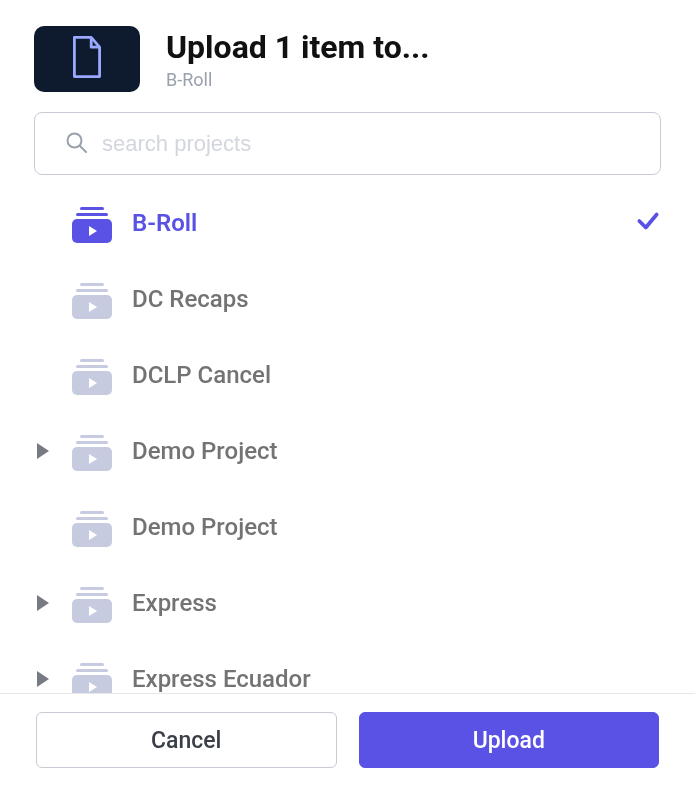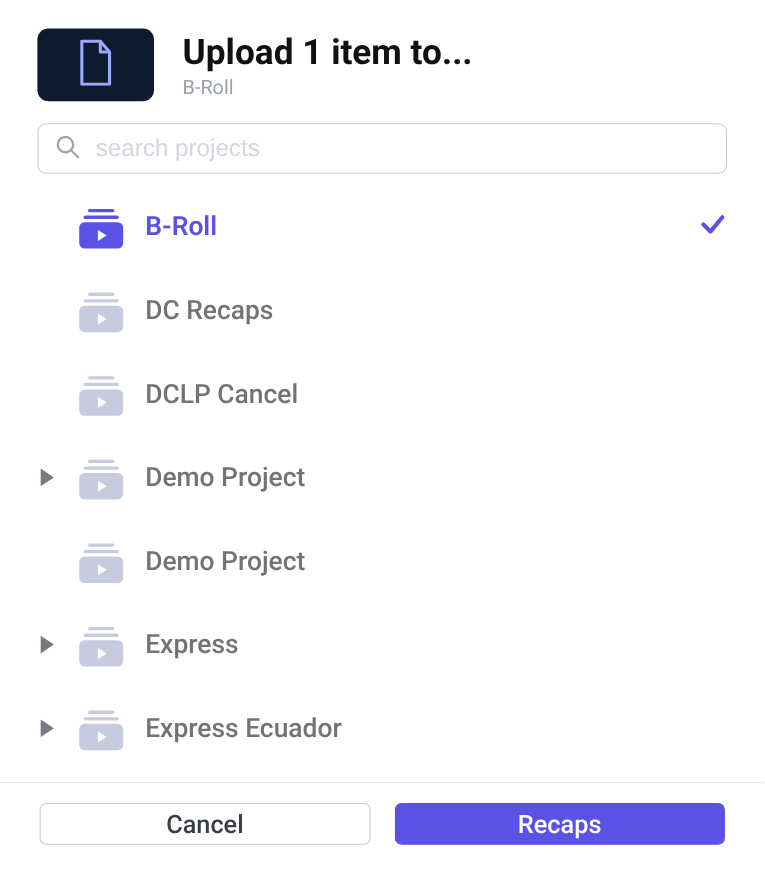--- a/index.html
+++ b/index.html
@@ -45,22 +45,22 @@
 
   
   .search-wrap {
     padding: 0 34px;
   }
   .search {
     display: flex;
     align-items: center;
     border: 1px solid #c7cbd3;
     border-radius: 8px;
-    height: 46px;
-    padding: 0 14px;
+    height: 63px;
+    padding: 0 29px;
     gap: 14px;
   }
   .search svg {
     width: 24px;
     height: 24px;
     flex-shrink: 0;
   }
   .search input {
     border: none;
     outline: none;
@@ -157,21 +157,21 @@
     right: 0;
     bottom: 0;
     border-top: 1px solid #e6e8ec;
     background: #fff;
     padding: 18px 36px 26px 36px;
     display: flex;
     gap: 22px;
   }
   .btn {
     flex: 1;
-    height: 38px;
+    height: 56px;
     border-radius: 6px;
     font-size: 23px;
     font-weight: 500;
     display: flex;
     align-items: center;
     justify-content: center;
     cursor: pointer;
   }
   .btn-cancel {
     background: #fff;
@@ -298,14 +298,14 @@
         <div class="picon-body">
           <div class="picon-play"></div>
         </div>
       </div>
       <div class="row-label">Express Ecuador</div>
     </div>
   </div>
 
 <div class="footer">
   <div class="btn btn-cancel">Cancel</div>
-  <div class="btn btn-upload">Recaps</div>
+  <div class="btn btn-upload">Upload</div>
 </div>
 
 </body></html>

